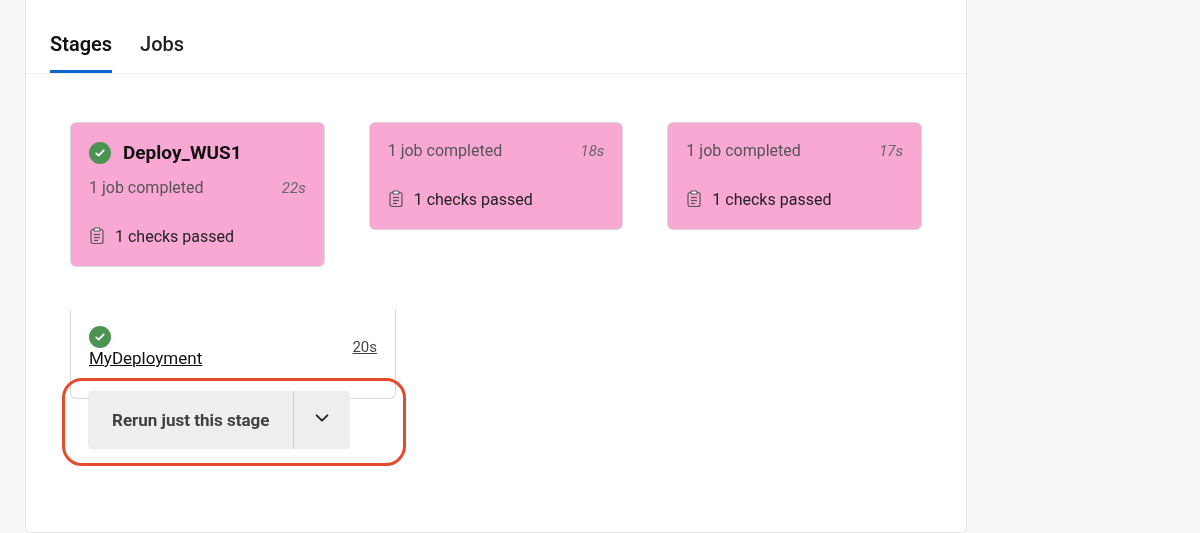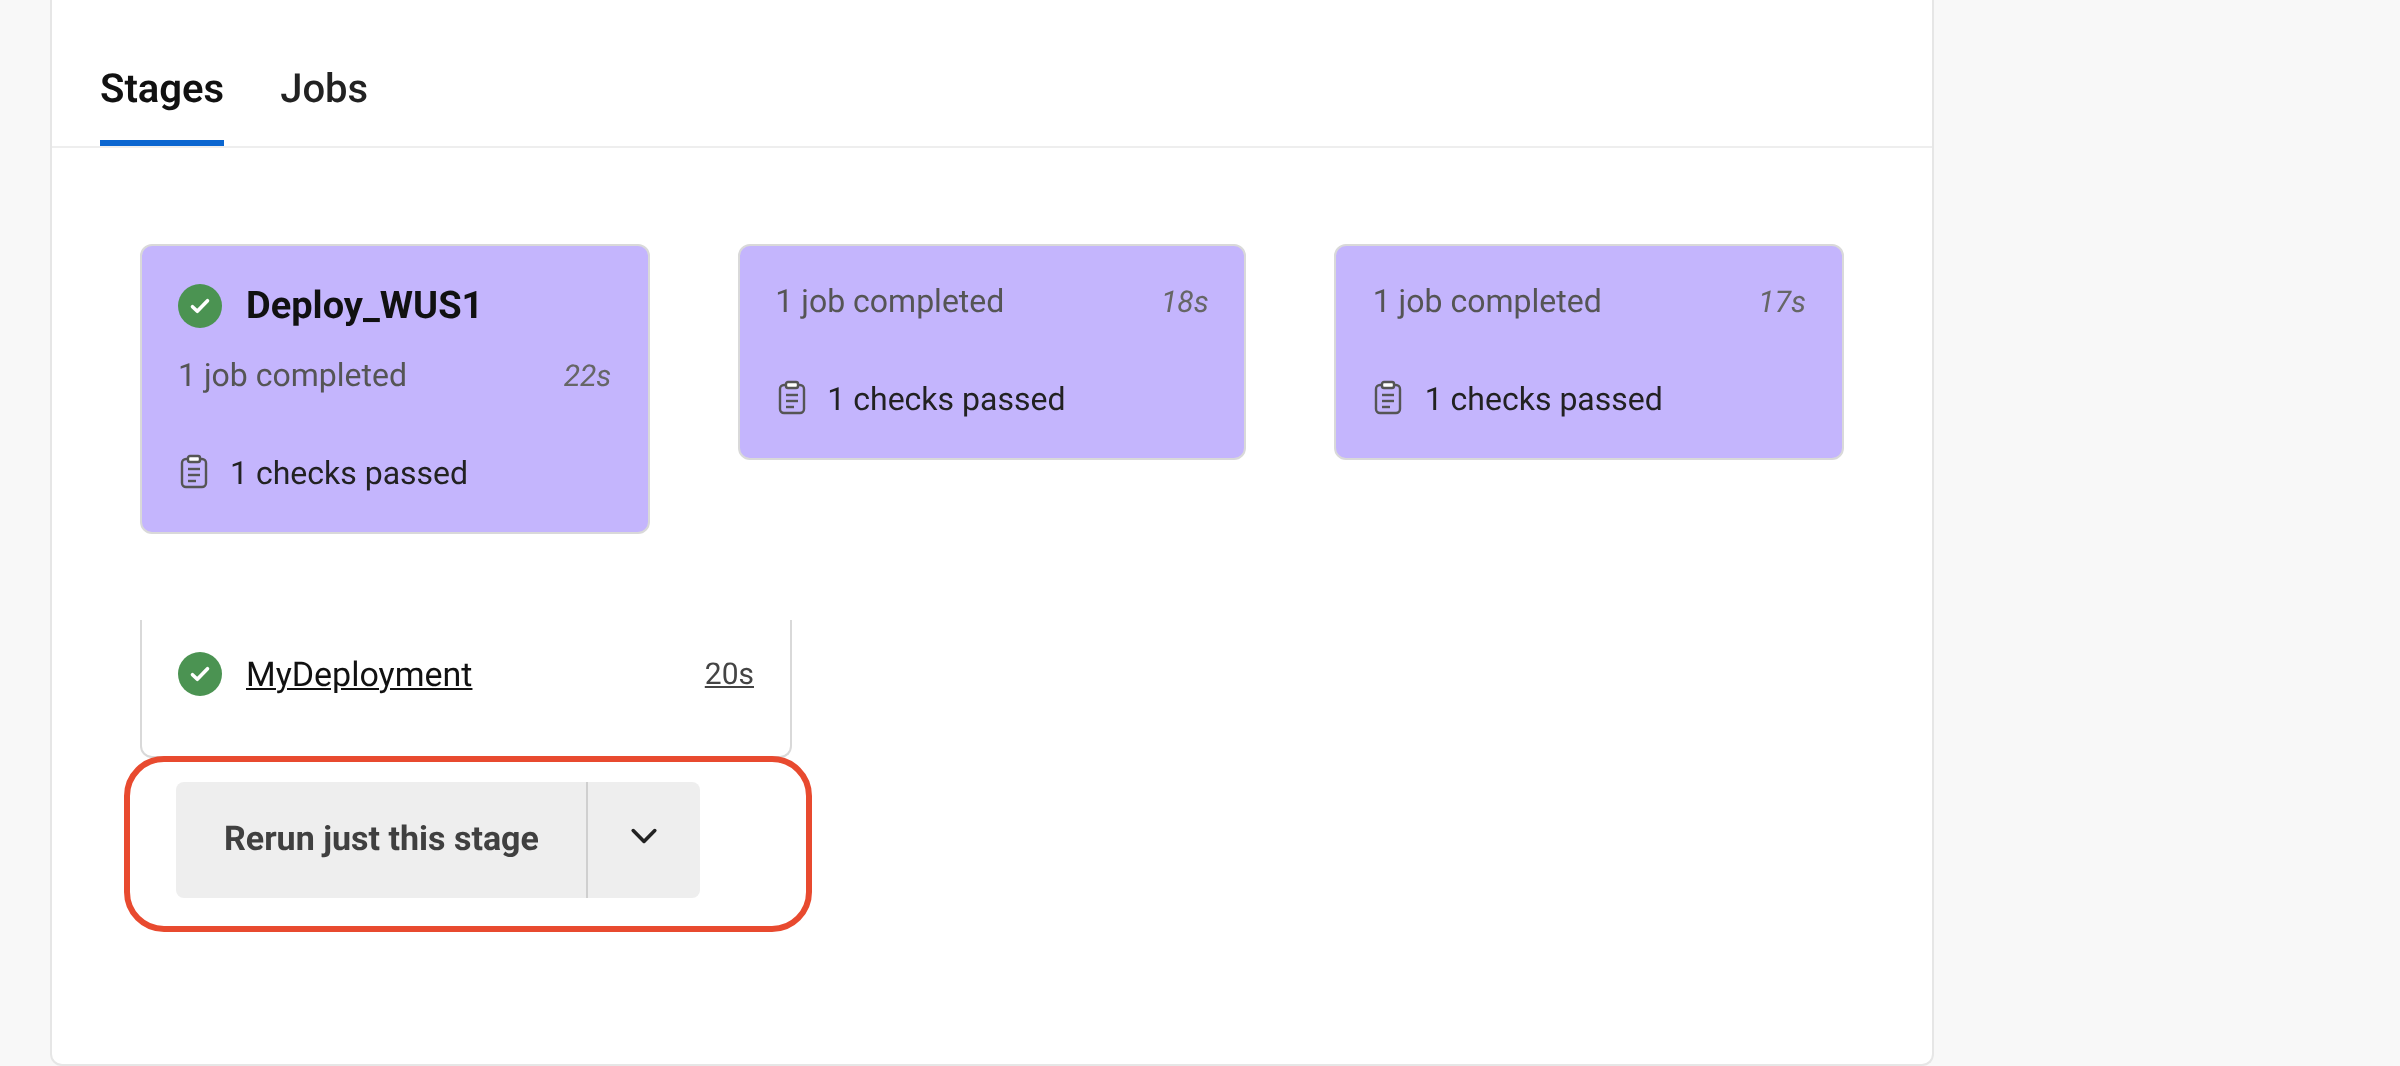--- a/index.html
+++ b/index.html
@@ -46,21 +46,21 @@
     position: absolute;
     top: 33px;
     height: 2px;
     background: #d9d9d9;
     z-index: 0;
   }
   .card {
     position: relative;
     z-index: 1;
     width: 326px;
-    background: #c4b5fd;
+    background: #f9a8d4;
     border: 1px solid #d9d9d9;
     border-radius: 6px;
     padding: 18px 18px 20px 18px;
   }
   .card-header {
     display: flex;
     align-items: center;
     gap: 12px;
     margin-bottom: 14px;
   }
@@ -109,22 +109,22 @@
     padding: 16px 18px 30px 18px;
   }
   .job-row {
     display: flex;
     align-items: center;
     gap: 12px;
     justify-content: space-between;
   }
   .job-left {
     display: flex;
-    align-items: flex-end;
-    gap: 12px;
+    align-items: flex-start;
+    flex-direction: column;
   }
   .job-name {
     font-size: 17px;
     text-decoration: underline;
     color: #111;
     cursor: pointer;
   }
   .job-dur {
     font-size: 15px;
     text-decoration: underline;

